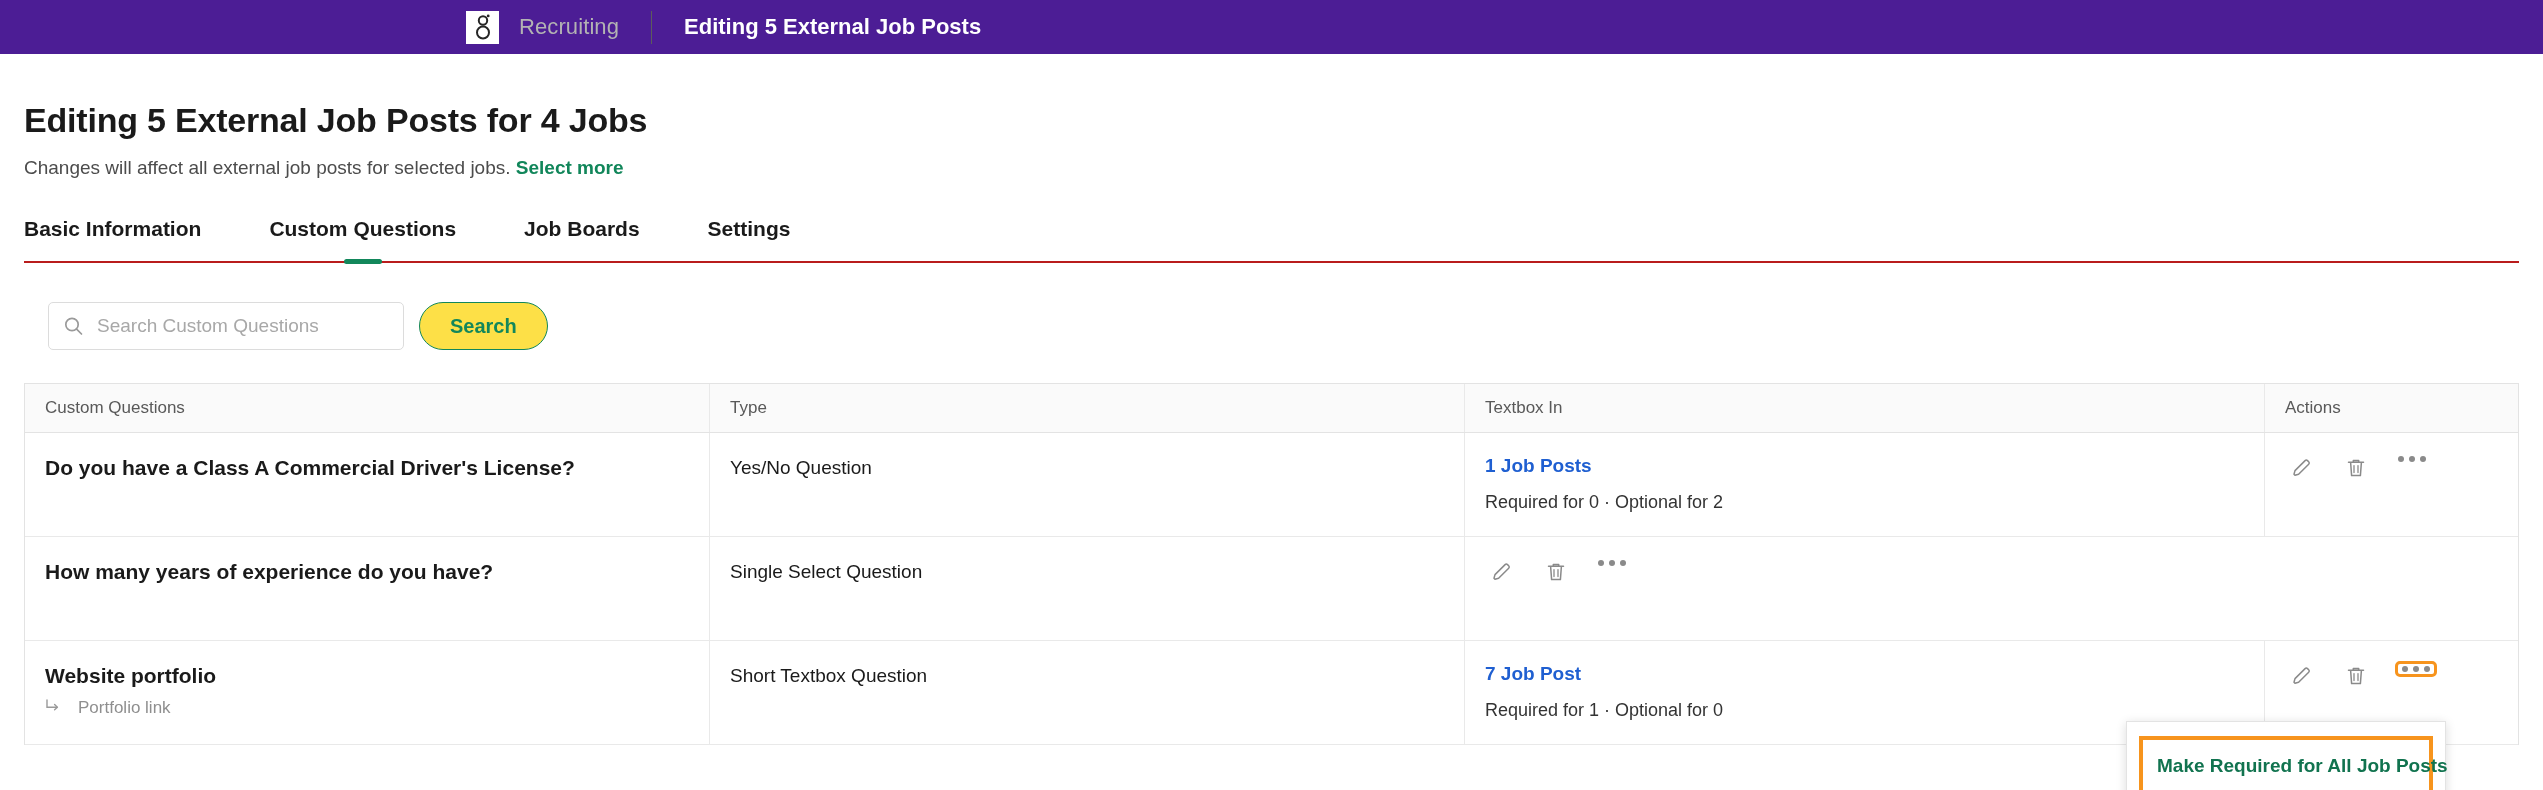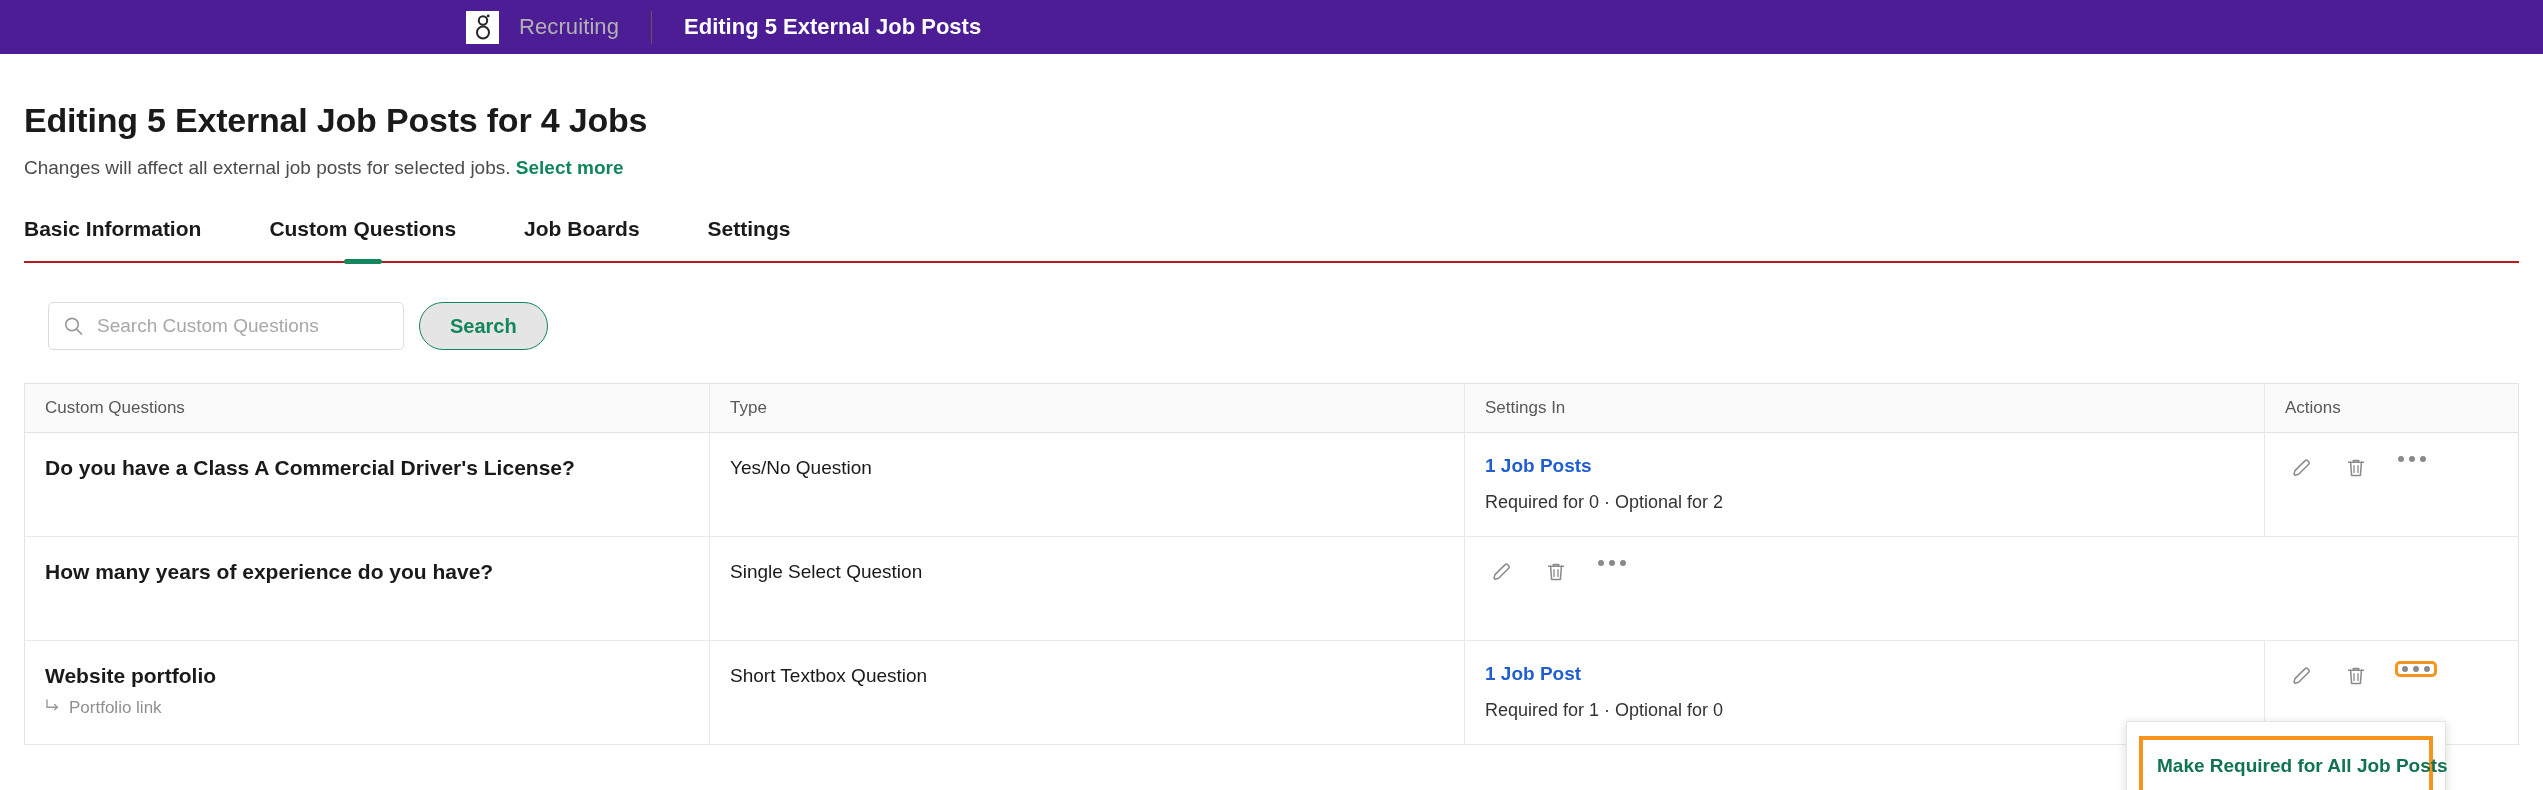--- a/index.html
+++ b/index.html
@@ -136,21 +136,21 @@
     position: absolute;
     left: 16px;
     top: 50%;
     transform: translateY(-50%);
     pointer-events: none;
     display: flex;
   }
   .btn-pill {
     border: 1.5px solid #12875b;
     color: #12875b;
-    background: #e5e5e5;
+    background: #fde047;
     border-radius: 999px;
     font-size: 20px;
     font-weight: 700;
     font-family: "Liberation Sans", sans-serif;
     height: 48px;
     cursor: pointer;
     white-space: nowrap;
   }
   .btn-search { margin-left: 15px; padding: 0 30px; }
   .btn-add { margin-left: auto; padding: 0 34px; }
@@ -194,21 +194,21 @@
   }
   .q-title {
     font-size: 21px;
     font-weight: 700;
     color: #1a1a1a;
     line-height: 1.25;
   }
   .q-sub {
     display: flex;
     align-items: center;
-    gap: 8px;
+    gap: 17px;
     margin-top: 9px;
     font-size: 17px;
     color: #8f8f8f;
   }
   .type-text {
     font-size: 19px;
     color: #1a1a1a;
     padding-top: 2px;
   }
   .inc-link {
@@ -324,21 +324,21 @@
       <input class="search-input" type="text" placeholder="Search Custom Questions" style="">
     </div>
     <button class="btn-pill btn-search">Search</button>
   </div>
 
   <div class="table">
 
     <div class="thead">
       <div class="th col-q">Custom Questions</div>
       <div class="th col-t">Type</div>
-      <div class="th col-i">Settings In</div>
+      <div class="th col-i">Textbox In</div>
       <div class="th col-a">Actions</div>
     </div>
 
     <div class="trow">
       <div class="td col-q">
         <div class="q-title">Do you have a Class A Commercial Driver's License?</div>
       </div>
       <div class="td col-t">
         <div class="type-text">Yes/No Question</div>
       </div>
@@ -411,21 +411,21 @@
               <path d="M9.6 5.6l2.8 2.6-2.8 2.6" fill="none" stroke="#9a9a9a" stroke-width="1.4" stroke-linecap="round" stroke-linejoin="round"></path>
             </svg>
           </span>
           <span>Portfolio link</span>
         </div>
       </div>
       <div class="td col-t">
         <div class="type-text">Short Textbox Question</div>
       </div>
       <div class="td col-i">
-        <a class="inc-link" href="#">1 Job Post</a>
+        <a class="inc-link" href="#">7 Job Post</a>
         <div class="inc-meta">Required for 1 · Optional for 0</div>
       </div>
       <div class="col-a">
         <div class="actions">
           <button class="act-btn">
             <svg width="24" height="24" viewBox="0 0 24 24" aria-hidden="true">
               <path d="M4 18.2l1-3.6L15.1 4.6a1.7 1.7 0 0 1 2.4 0l1.2 1.2a1.7 1.7 0 0 1 0 2.4L8.6 18.3 5 19.3z" fill="none" stroke="#8a8a8a" stroke-width="1.5" stroke-linejoin="round"></path>
             </svg>
           </button>
           <button class="act-btn">

